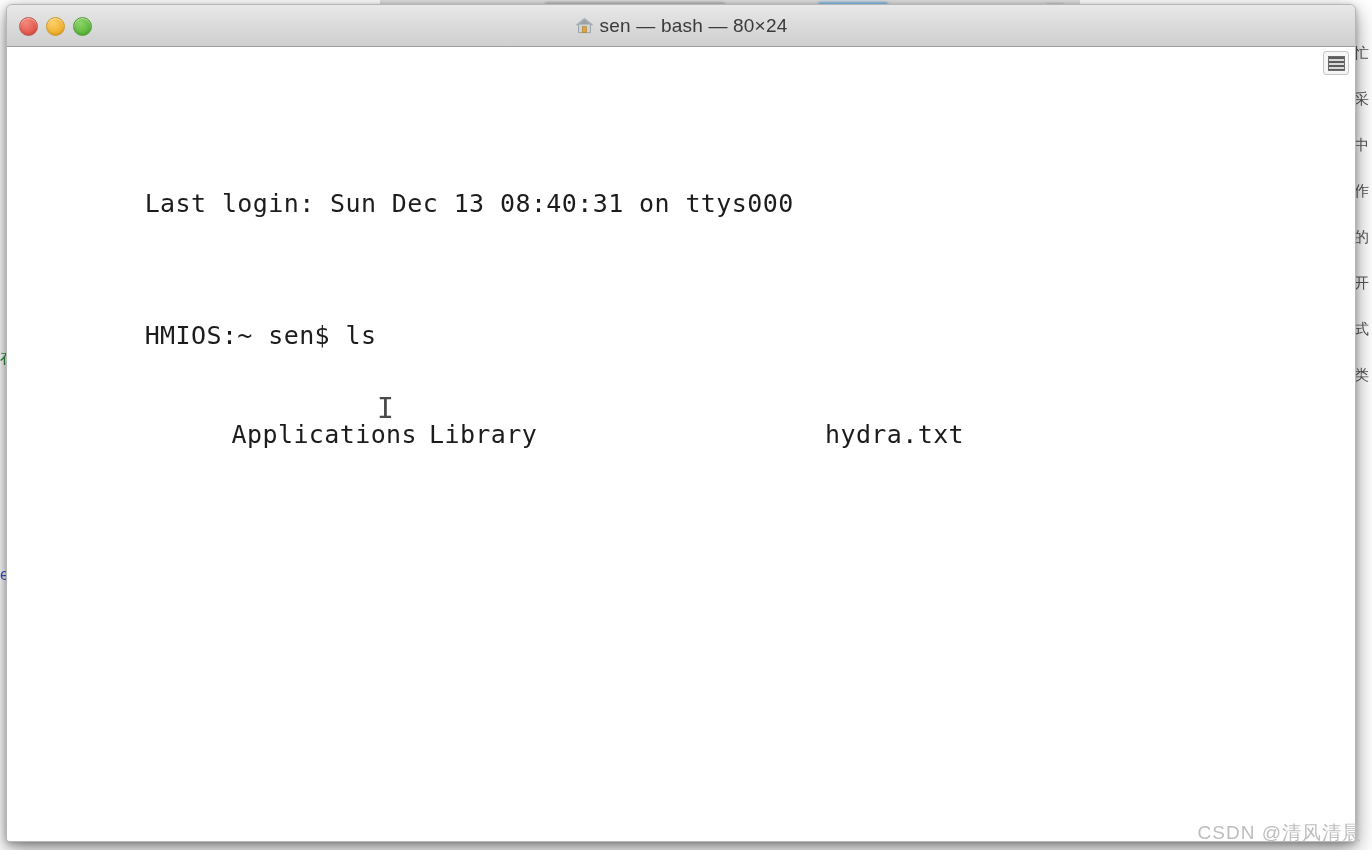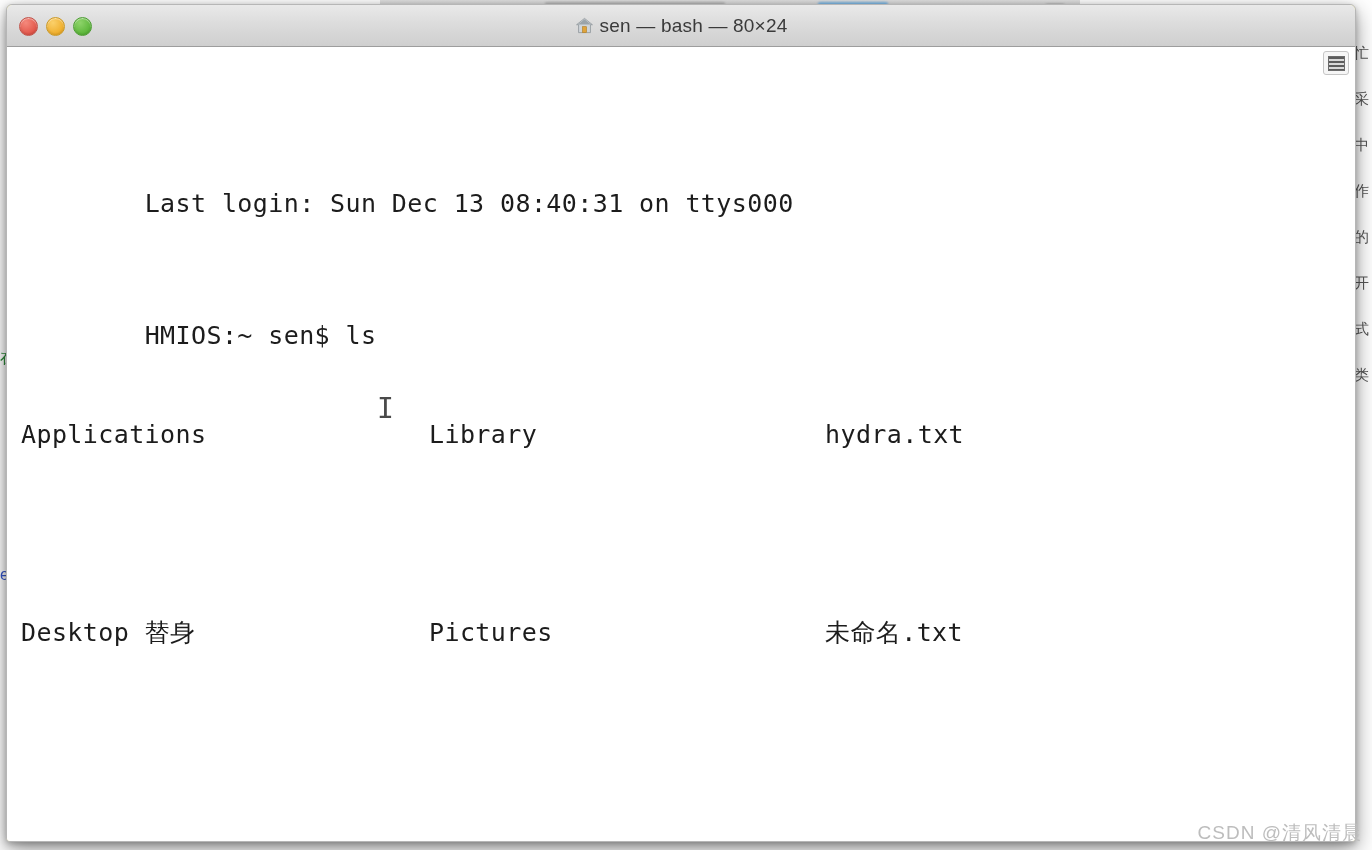--- a/index.html
+++ b/index.html
@@ -186,21 +186,21 @@
     font-size: 25px;
     line-height: 33px;
     color: #1c1c1c;
     white-space: pre;
     padding-left: 14px;
     letter-spacing: 0.4px;
   }
   .term-line { height: 33px; }
 
   
-  .c1 { display: inline-block; width: 396px; }
+  .c1 { display: inline-block; width: 396px; text-align: right; }
   .c2 { display: inline-block; width: 396px; margin-left: 12px; }
 
   #ibeam-cursor {
     position: absolute;
     left: 370px;
     top: 346px;
     width: 14px;
     height: 32px;
     color: #4a4a4a;
     font-family: "DejaVu Sans Mono", monospace;
@@ -283,21 +283,20 @@
       </div>
 
       <div class="term-line">
         <span>HMIOS:~ sen$ ls</span>
       </div>
 
       <div class="term-line"><span class="c1">Applications</span><span class="c2">Library</span><span>hydra.txt</span></div>
 
 
 
-      <div class="term-line"><span class="c1">Desktop 替身</span><span class="c2">Pictures</span><span>未命名.txt</span></div>
 
       
 
       
 
       
 
       
 
       

